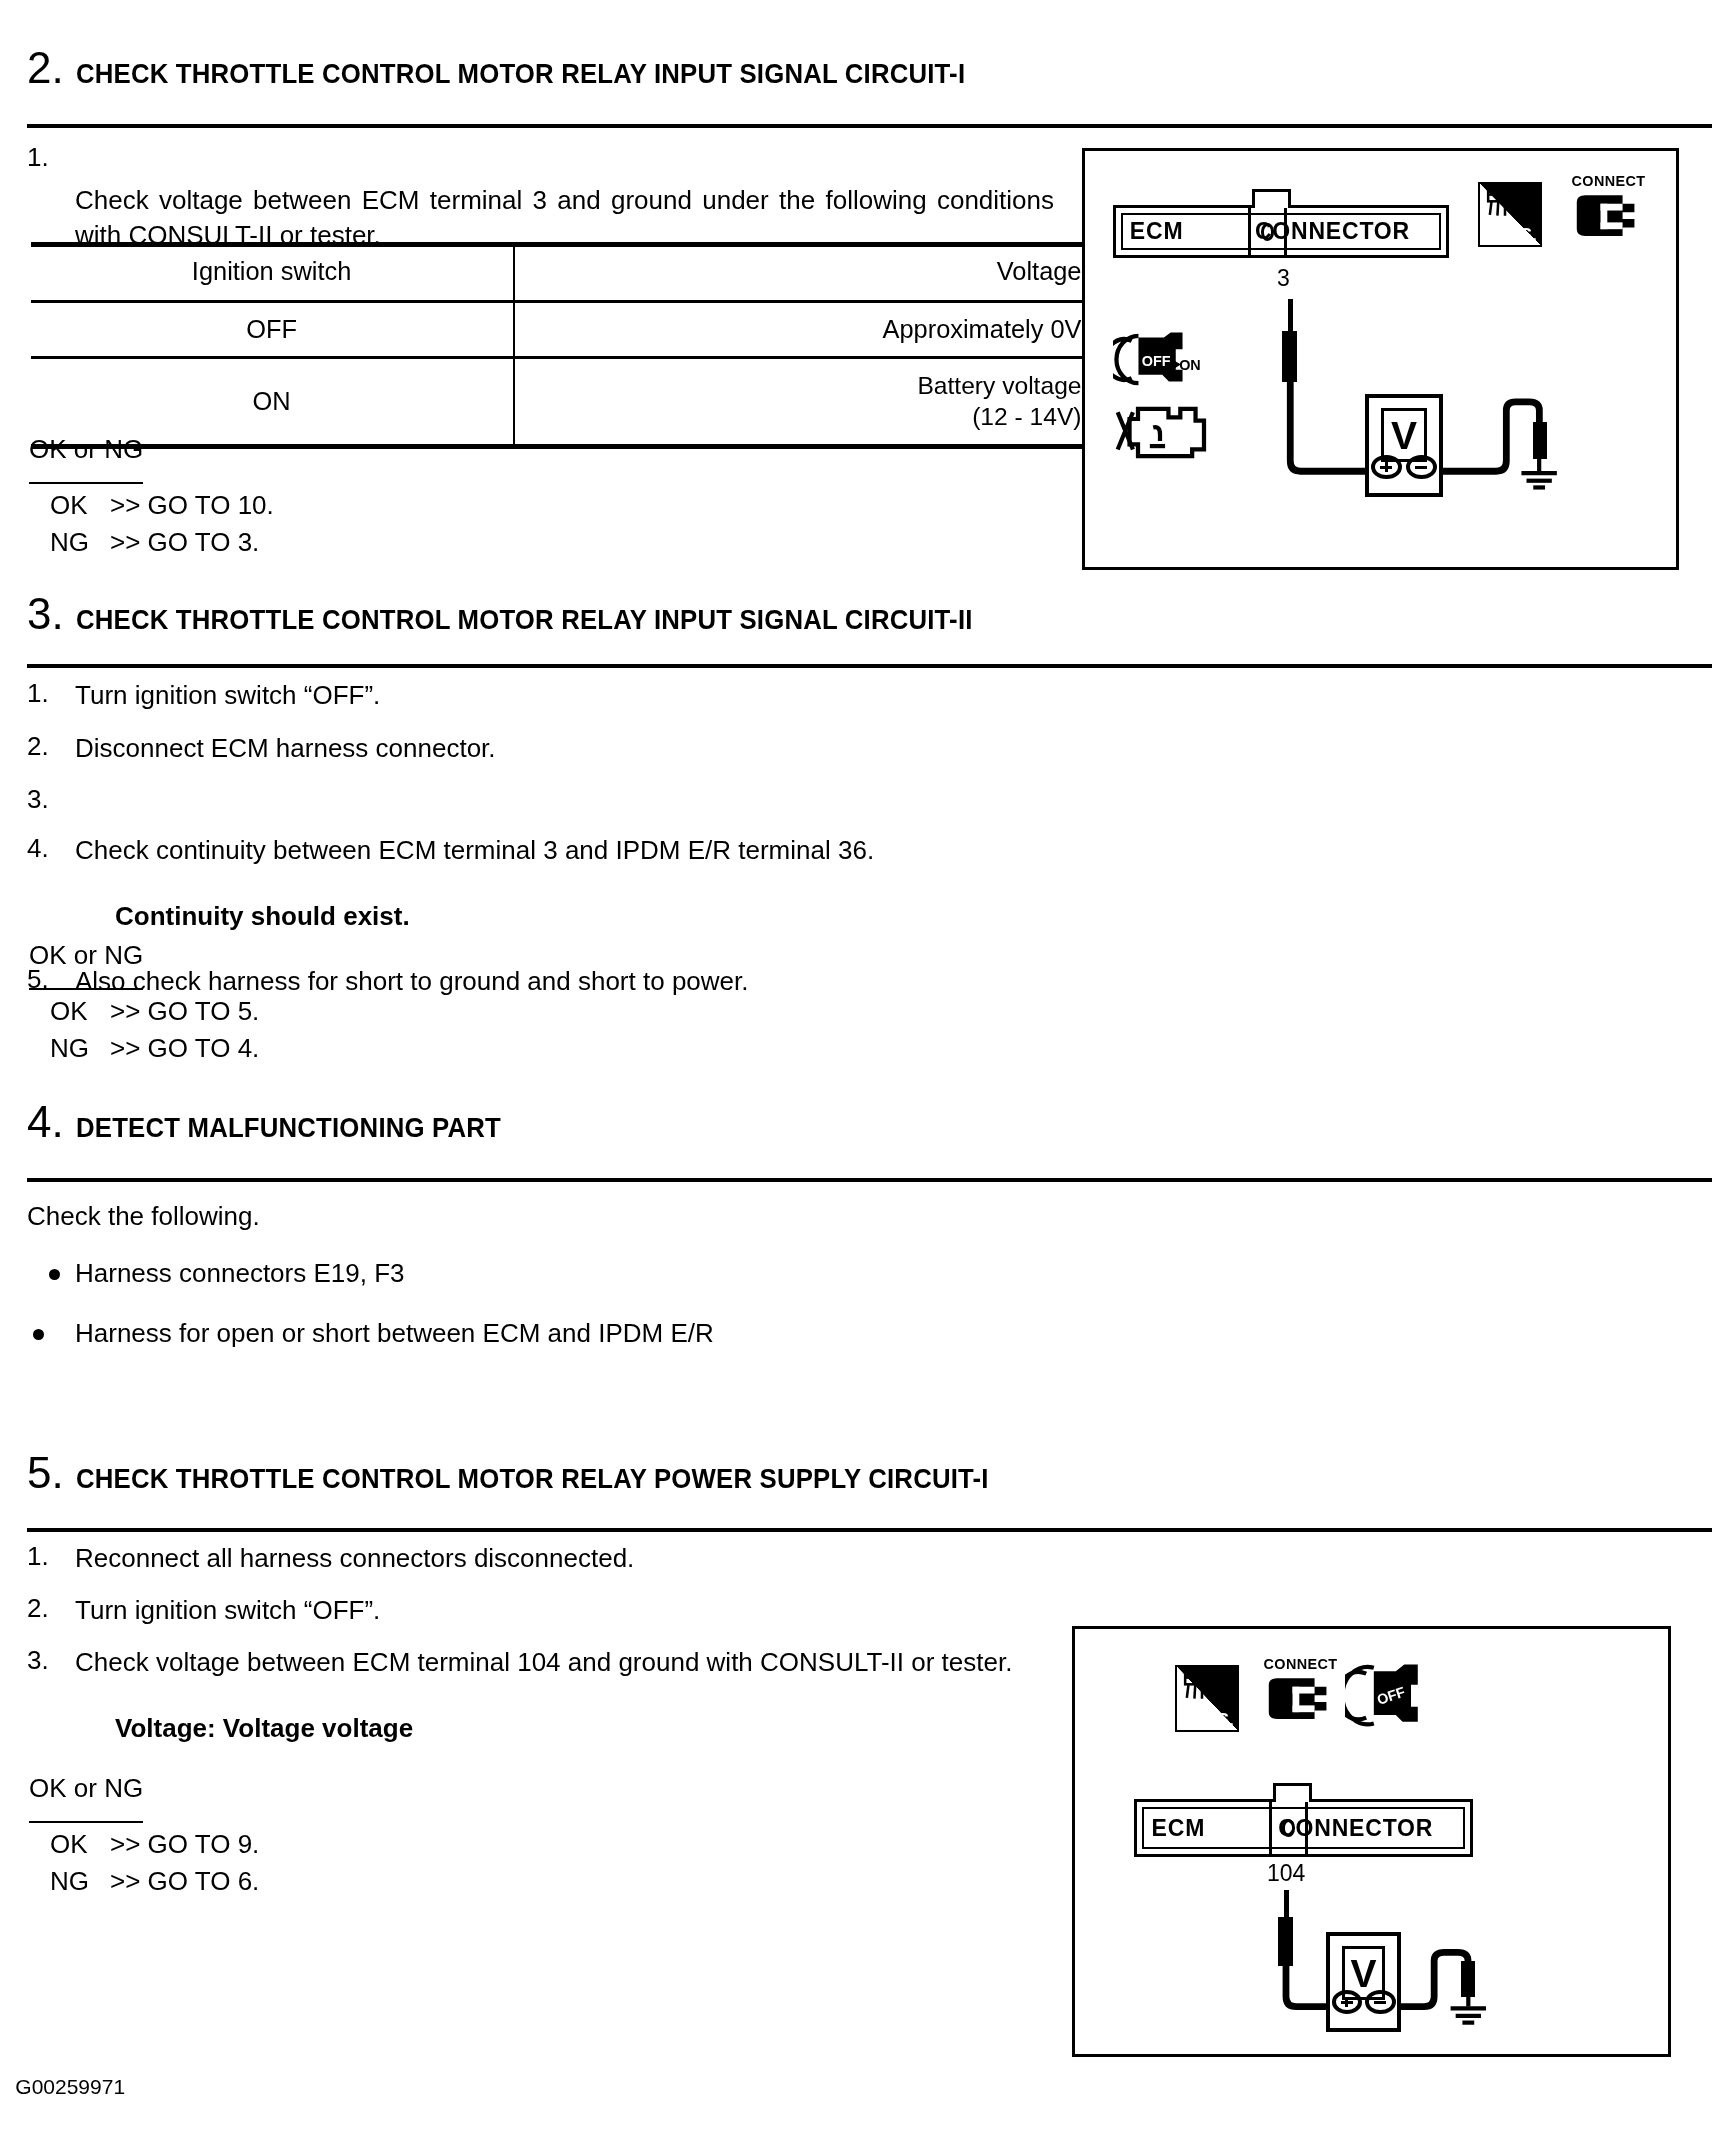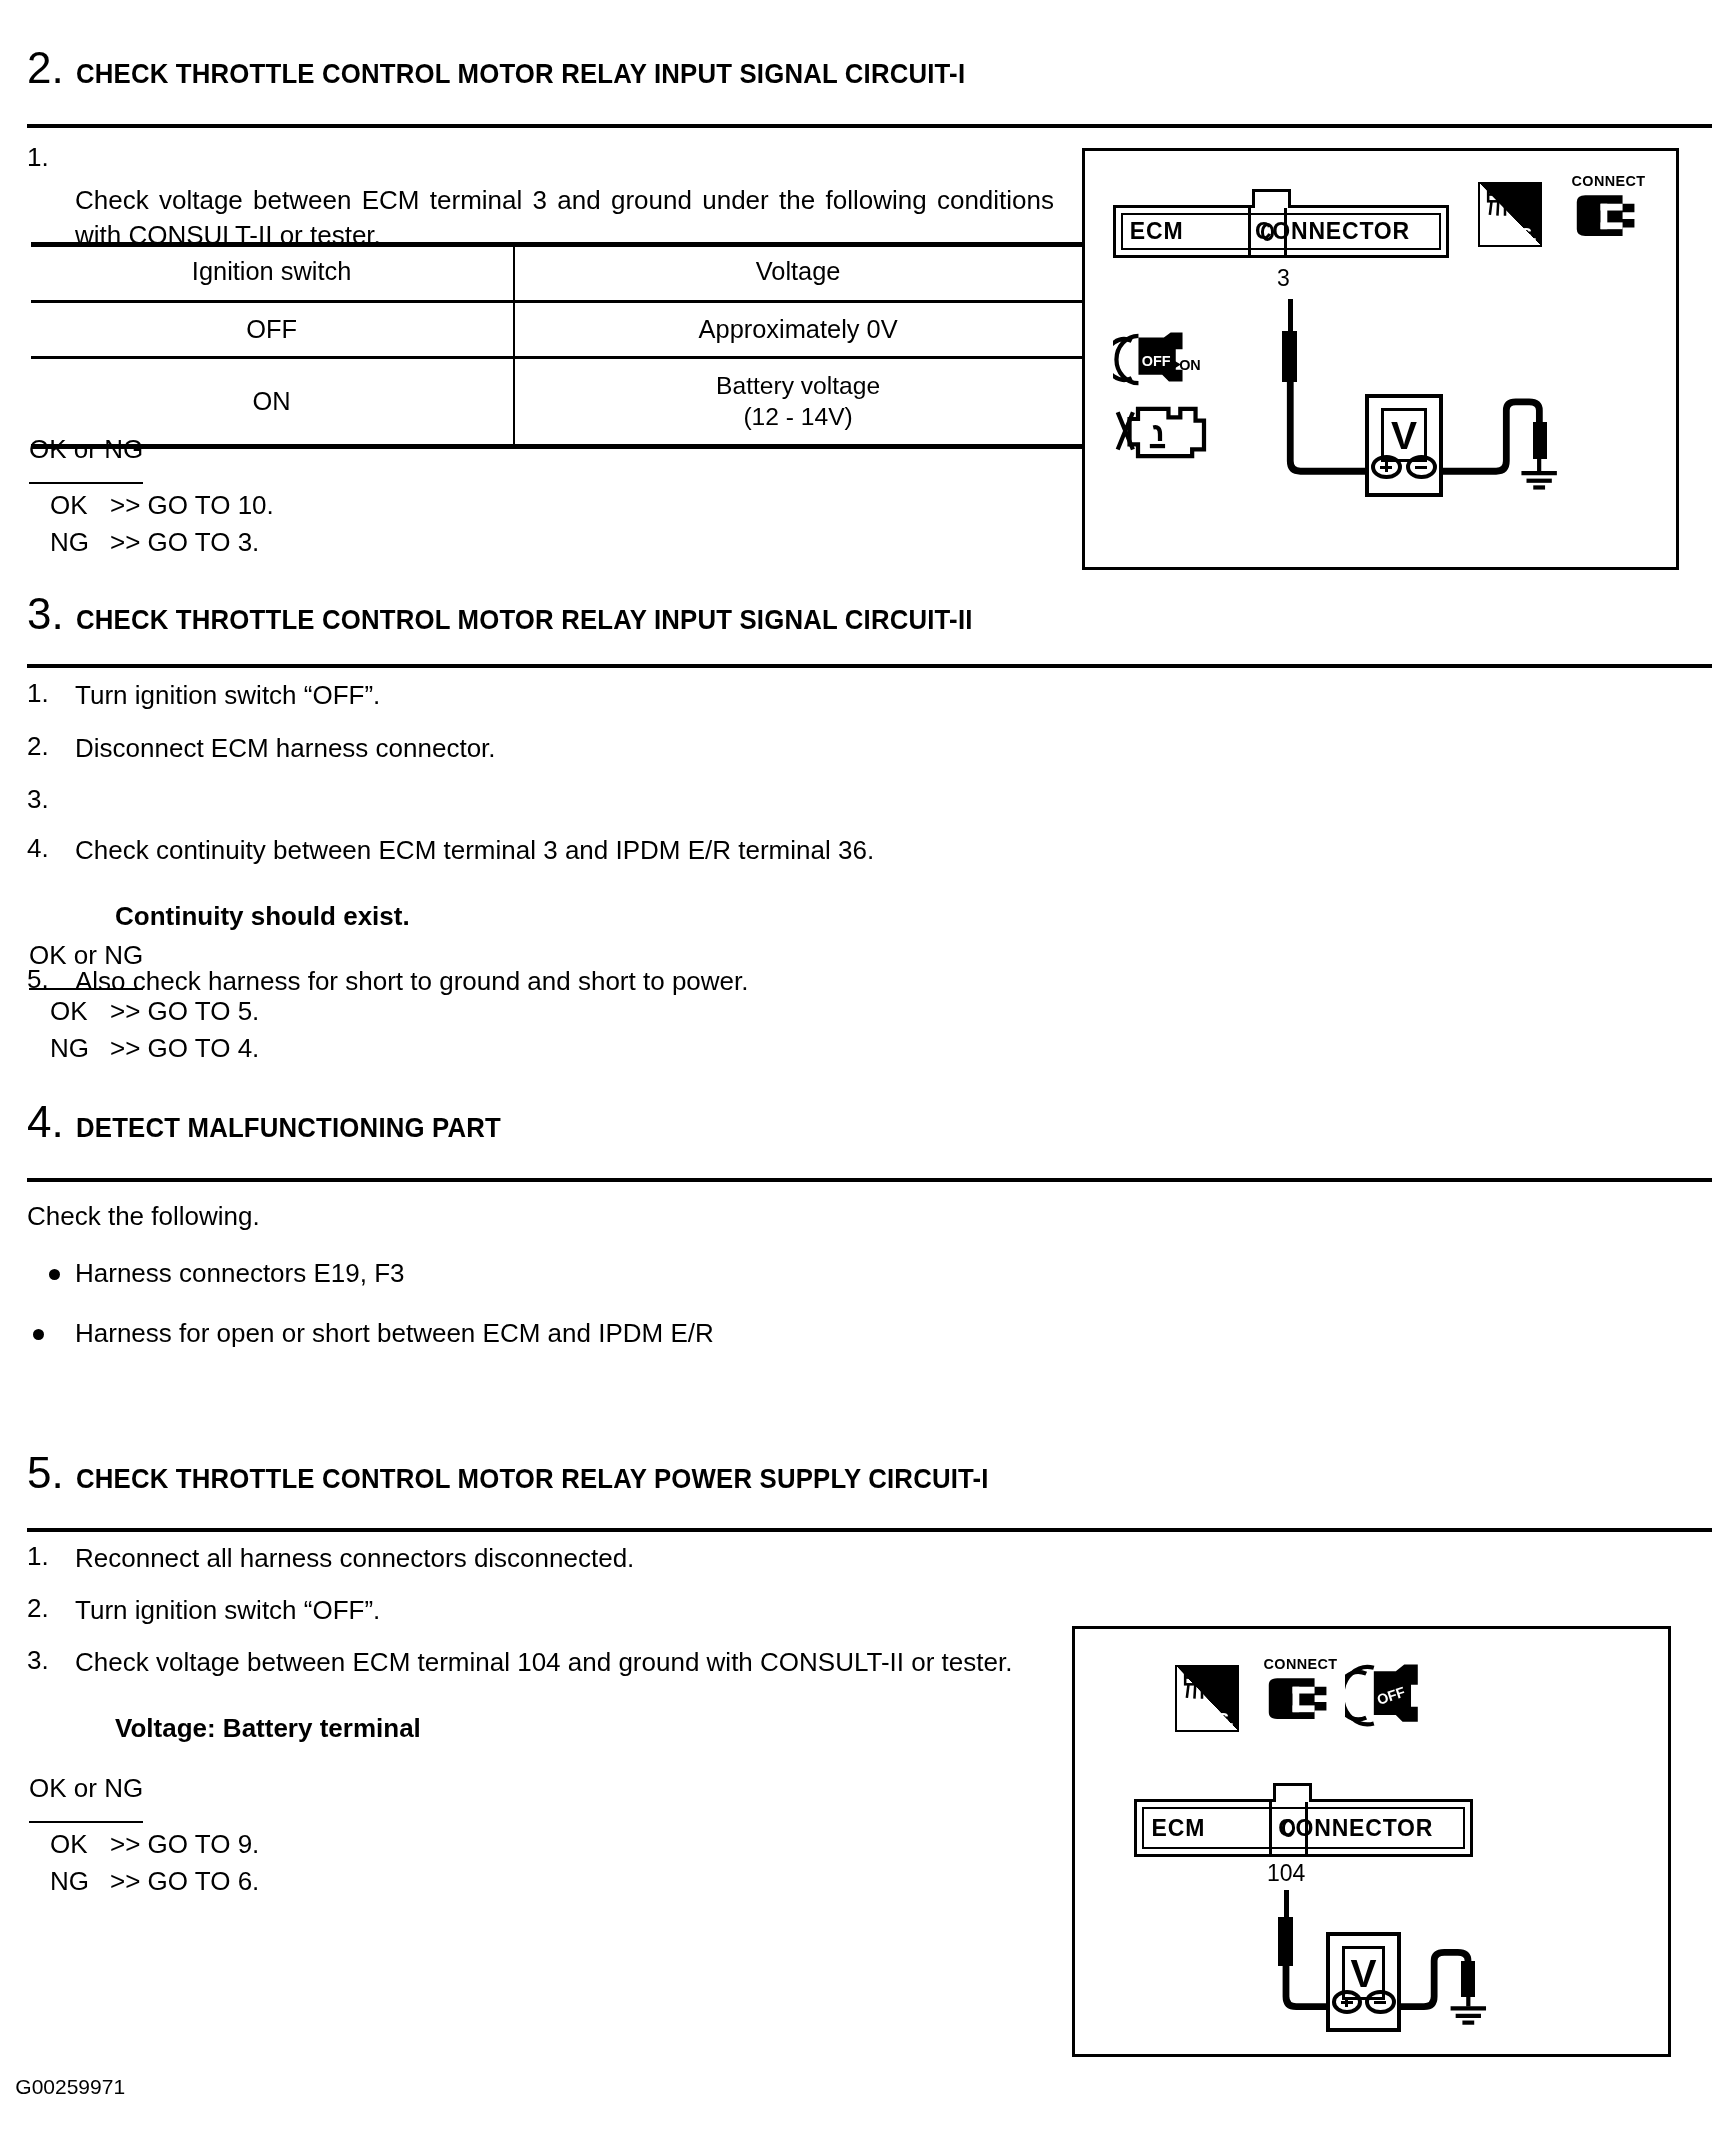--- a/index.html
+++ b/index.html
@@ -48,21 +48,21 @@
   
   table.spec{border-collapse:collapse;width:1051px;}
   table.spec td{
     font-size:25.4px;text-align:center;padding:12px 0;
     border-bottom:3.4px solid #000;
   }
   table.spec tr.hdr td{border-bottom:3.4px solid #000;padding:10.2px 0 13.6px 0;}
   table.spec tr:first-child td{border-top:5.1px solid #000;}
   table.spec tr:last-child td{border-bottom:5.1px solid #000;}
   table.spec td.l{width:509px;border-right:2.5px solid #000;}
-  table.spec td.r{width:594px;}
+  table.spec td.r{width:594px;text-align:right;}
   .sub{font-size:24.6px;line-height:1.25;}
 
   
   .dbox{position:absolute;border:3.4px solid #000;background:#fff;}
   .ecmbar{
     position:absolute;border:3.4px solid #000;box-sizing:border-box;
     display:flex;align-items:center;background:#fff;
   }
   .ecmbar .inner{
     position:absolute;left:5.1px;top:5.1px;right:5.1px;bottom:5.1px;
@@ -320,21 +320,21 @@
       <div class="b">Reconnect all harness connectors disconnected.</div>
     </div>
     <div class="num-item" style="margin-top:17px;">
       <div class="n">2.</div>
       <div class="b">Turn ignition switch “OFF”.</div>
     </div>
     <div class="num-item" style="margin-top:17px;">
       <div class="n">3.</div>
       <div class="b" style="text-align:justify;width:979px;">Check voltage between ECM terminal 104 and ground with CONSULT-II or tester.</div>
     </div>
-    <div class="txt bold" style="margin:30.5px 0 0 88px;">Voltage: Battery terminal</div>
+    <div class="txt bold" style="margin:30.5px 0 0 88px;">Voltage: Voltage voltage</div>
   </div>
 
   <div class="oknogo" style="position:absolute;left:29px;top:1773px;">
     <div class="hd">OK or NG</div>
     <div class="row">
       <div class="k">OK</div>
       <div class="v">&gt;&gt; GO TO 9.</div>
     </div>
     <div class="row">
       <div class="k">NG</div>

